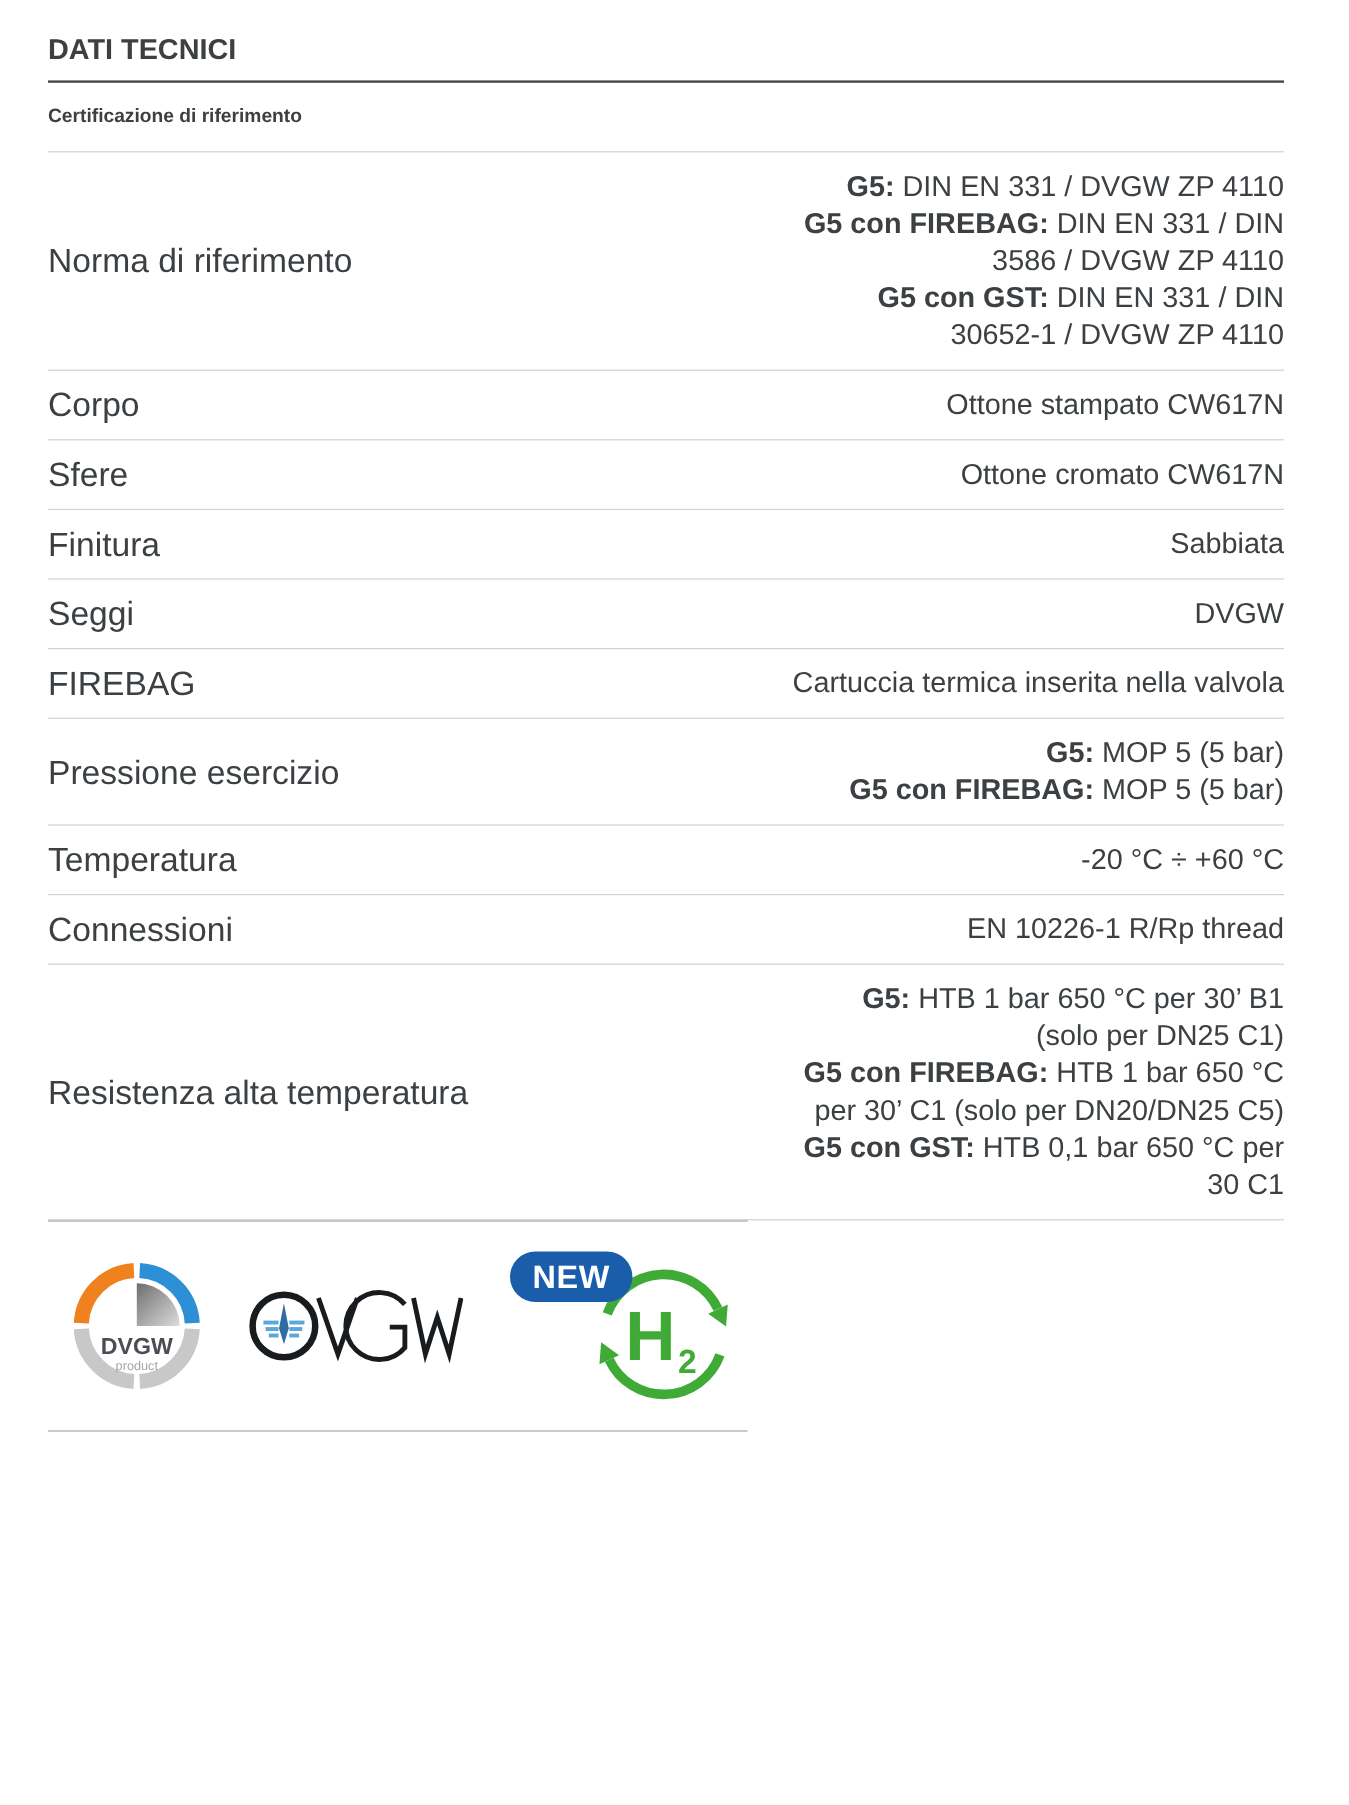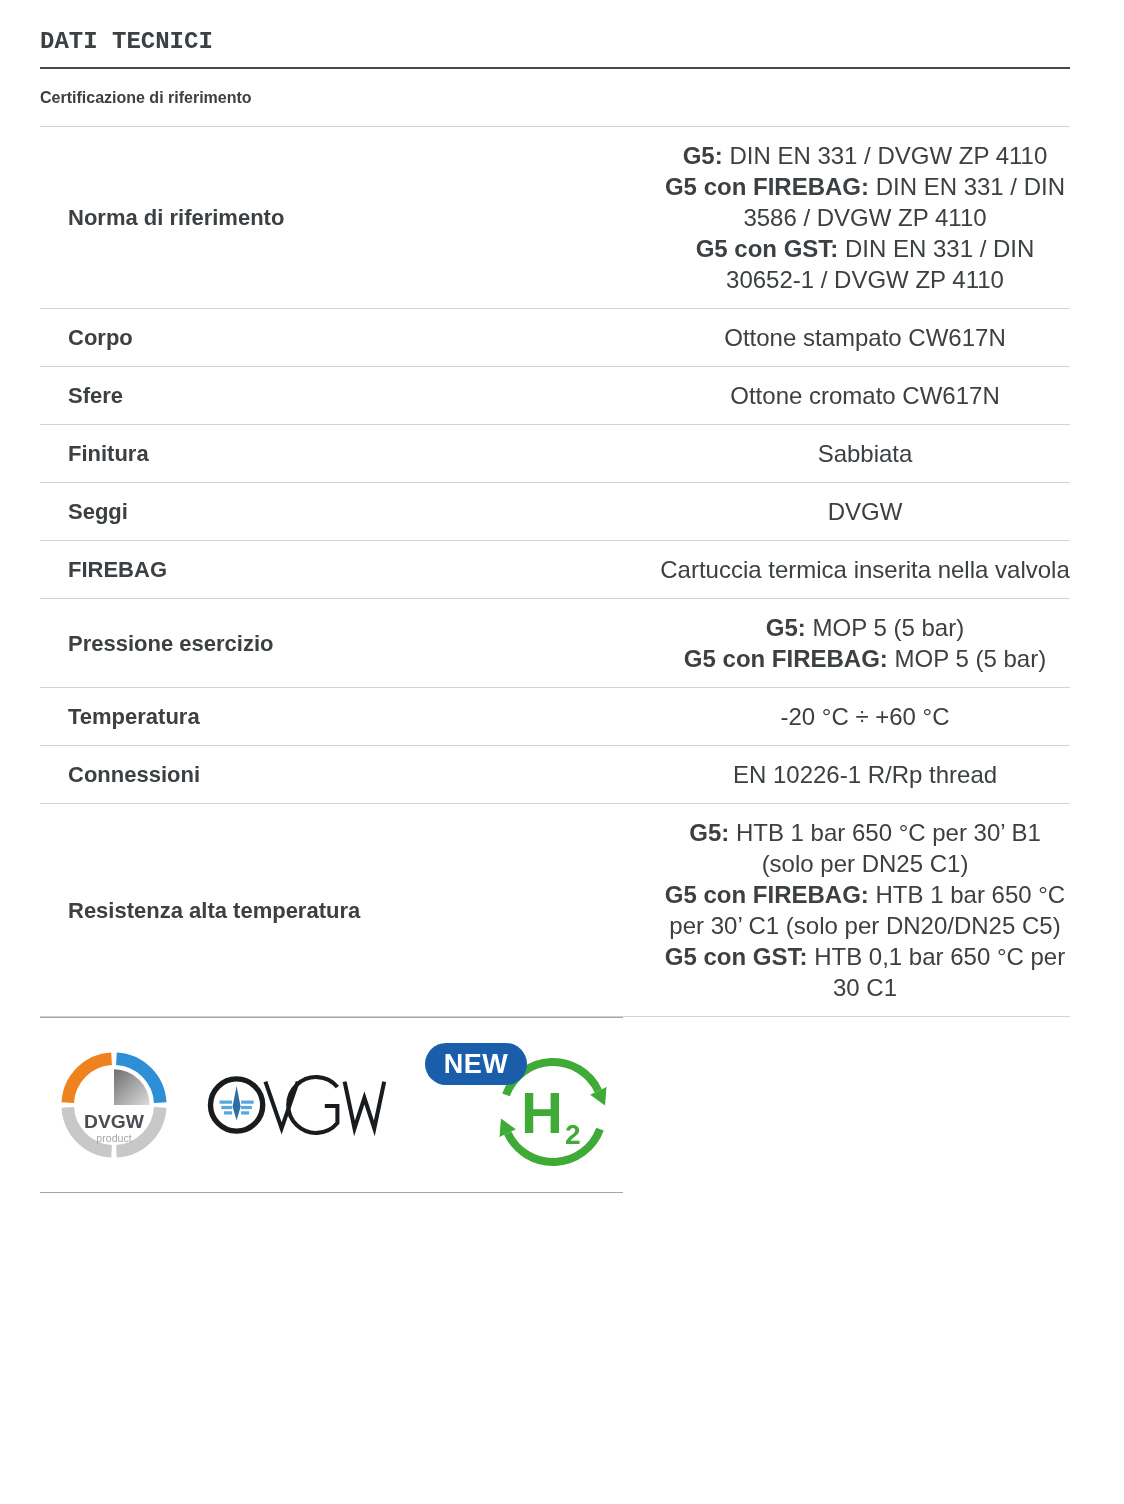--- a/index.html
+++ b/index.html
@@ -6,27 +6,27 @@
     --text:#3c4043; --rule-light:#d2d2d2; --rule-dark:#45484c; --strip-border:#a6a6a6;
     --dvgw-orange:#f0811f; --dvgw-blue:#2d8fd5; --dvgw-gray:#c8c8c8;
     --ovgw-black:#191c1f; --ovgw-blue:#5aa7dc; --ovgw-darkblue:#2e6da4;
     --new-blue:#1a5dab; --h2-green:#3faa35;
   }
   *{box-sizing:border-box;margin:0;padding:0;}
   html,body{width:1124px;height:1504px;background:#ffffff;overflow:hidden;}
   body{font-family:"Liberation Sans", sans-serif;color:var(--text);}
   .page{padding:28px 54px 0 40px;}
   .title-block{border-bottom:2px solid var(--rule-dark);padding-bottom:11px;}
-  .title{font-size:24px;line-height:28px;font-weight:bold;font-family:Liberation Mono, monospace;}
+  .title{font-size:24px;line-height:28px;font-weight:bold;}
   .section-header{font-size:16px;line-height:31px;font-weight:bold;padding:13px 0;
     border-bottom:1px solid var(--rule-light);}
   .row{display:flex;align-items:center;justify-content:space-between;
     border-bottom:1px solid var(--rule-light);padding:13px 0;}
-  .label{font-size:22px;line-height:31px;font-weight:bold;flex:1;padding-right:30px;margin-left:28px;}
-  .value{width:410px;text-align:center;font-size:24px;line-height:31px;}
+  .label{font-size:28px;line-height:31px;font-weight:normal;flex:1;padding-right:30px;}
+  .value{width:410px;text-align:right;font-size:24px;line-height:31px;}
   .entry{display:block;}
   .b{font-weight:bold;}
   .logo-strip{width:583px;height:176px;border-top:1px solid var(--strip-border);
     border-bottom:1px solid var(--strip-border);display:flex;align-items:center;
     padding-left:20px;gap:38px;}
   .logo{flex:0 0 auto;display:block;}
 </style>
 </head>
 <body>
 

